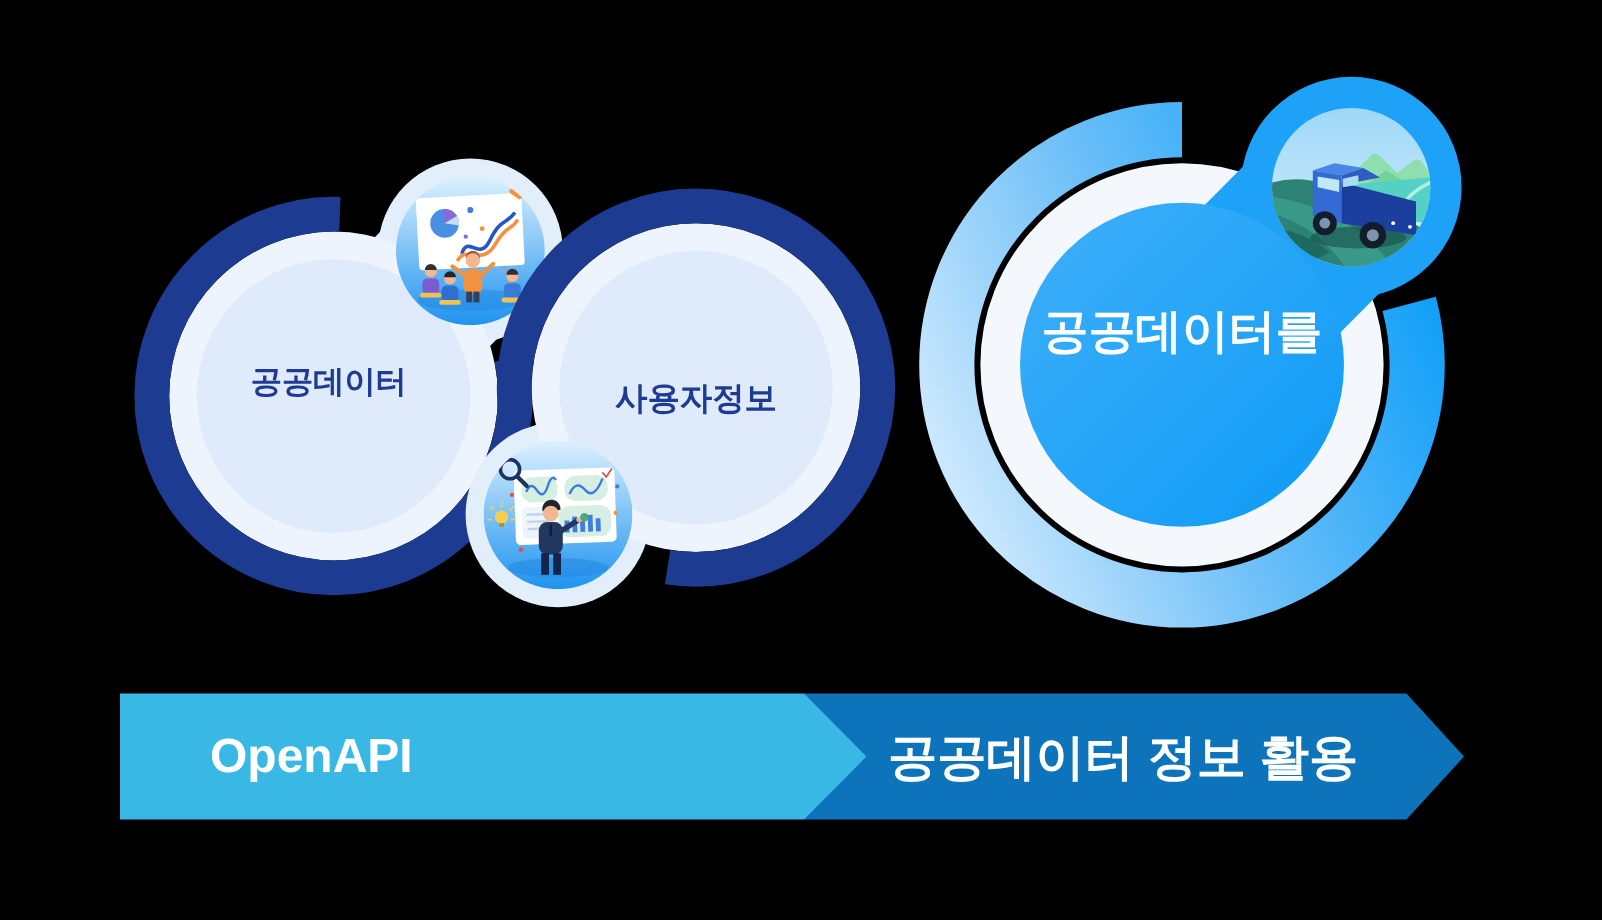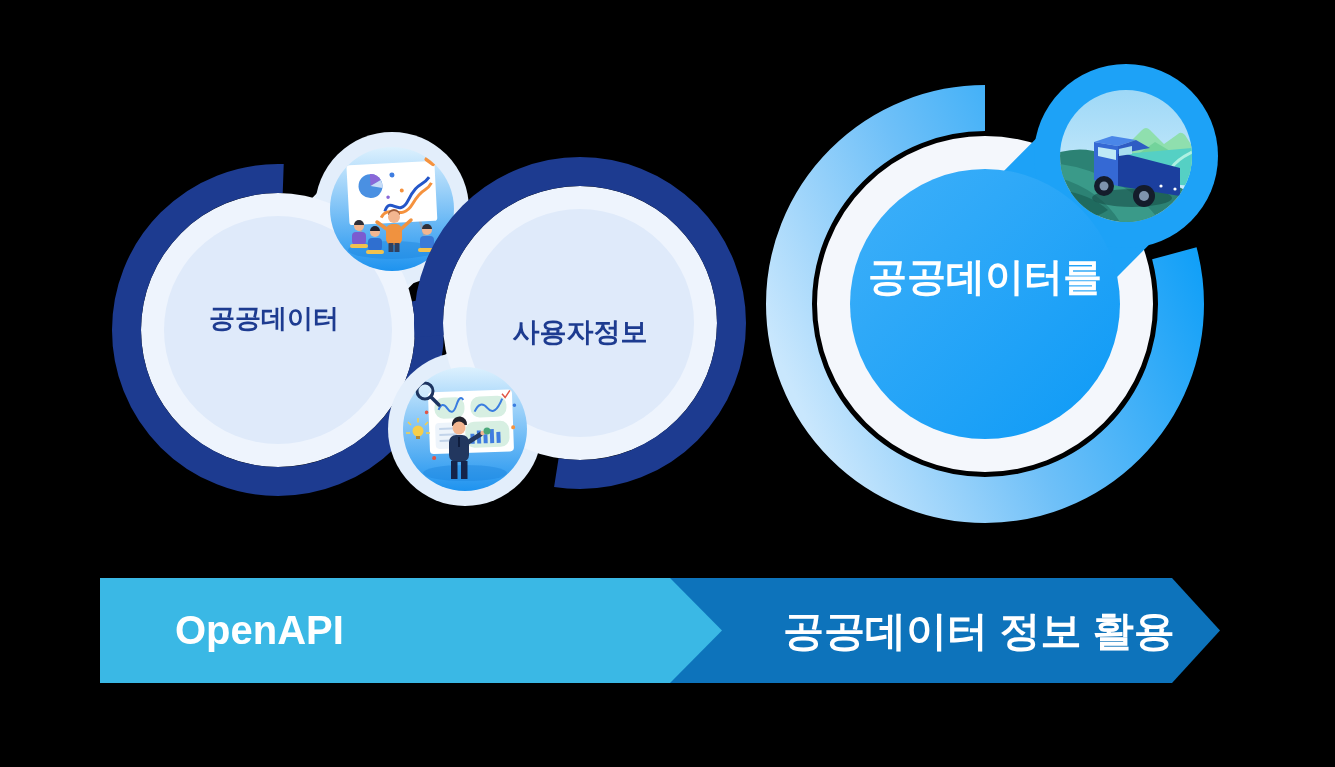--- a/index.html
+++ b/index.html
@@ -7,21 +7,21 @@
     position:relative;width:1335px;height:767px;background:#000;overflow:hidden;
     font-family:"Liberation Sans","DejaVu Sans",sans-serif;
   }
   #diagram-svg{position:absolute;left:0;top:0;}
   .lbl{position:absolute;font-weight:800;text-align:center;white-space:nowrap;}
   .lbl span{display:block;}
   #lbl-public-data{left:158px;top:298px;width:232px;font-size:26px;line-height:40px;color:#1d3b90;}
   #lbl-user-info{left:464px;top:304px;width:232px;font-size:27px;line-height:32px;color:#1d3b90;margin-top:12px;}
   #lbl-new-service{left:845px;top:256px;width:280px;font-size:39px;line-height:41px;color:#ffffff;}
   #lbl-openapi{left:175px;top:604px;font-size:40px;line-height:52px;font-weight:700;color:#ffffff;text-align:center;}
-  #lbl-banner-right{left:740px;top:605px;width:360px;font-size:41px;line-height:52px;color:#ffffff;margin-left:43px;}
+  #lbl-banner-right{left:740px;top:605px;width:360px;font-size:41px;line-height:52px;color:#ffffff;}
 </style>
 </head>
 <body>
 
 <div id="stage">
 
   <svg id="diagram-svg" width="1335" height="767" viewBox="0 0 1335 767">
     <defs>
       <linearGradient id="gRing" x1="0%" y1="70%" x2="100%" y2="25%">
         <stop offset="0" stop-color="#c9e7fd"></stop>

